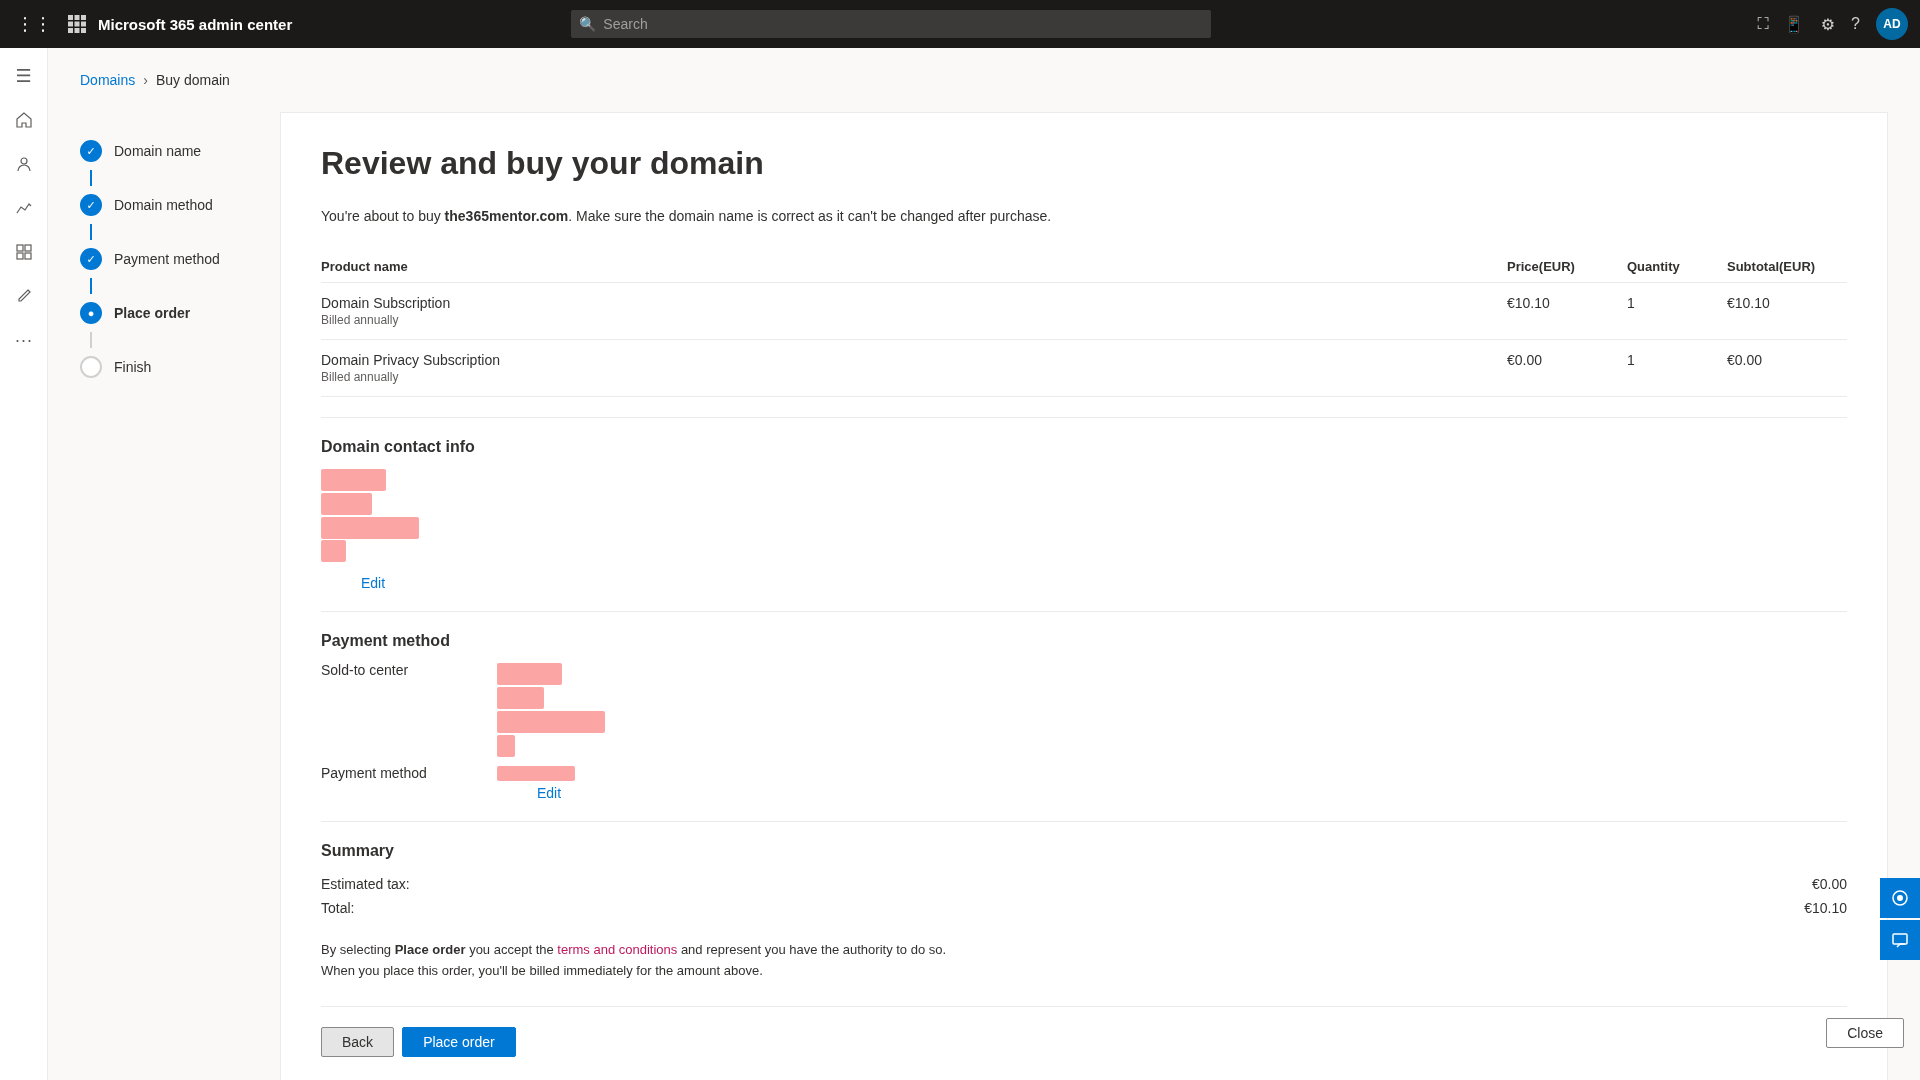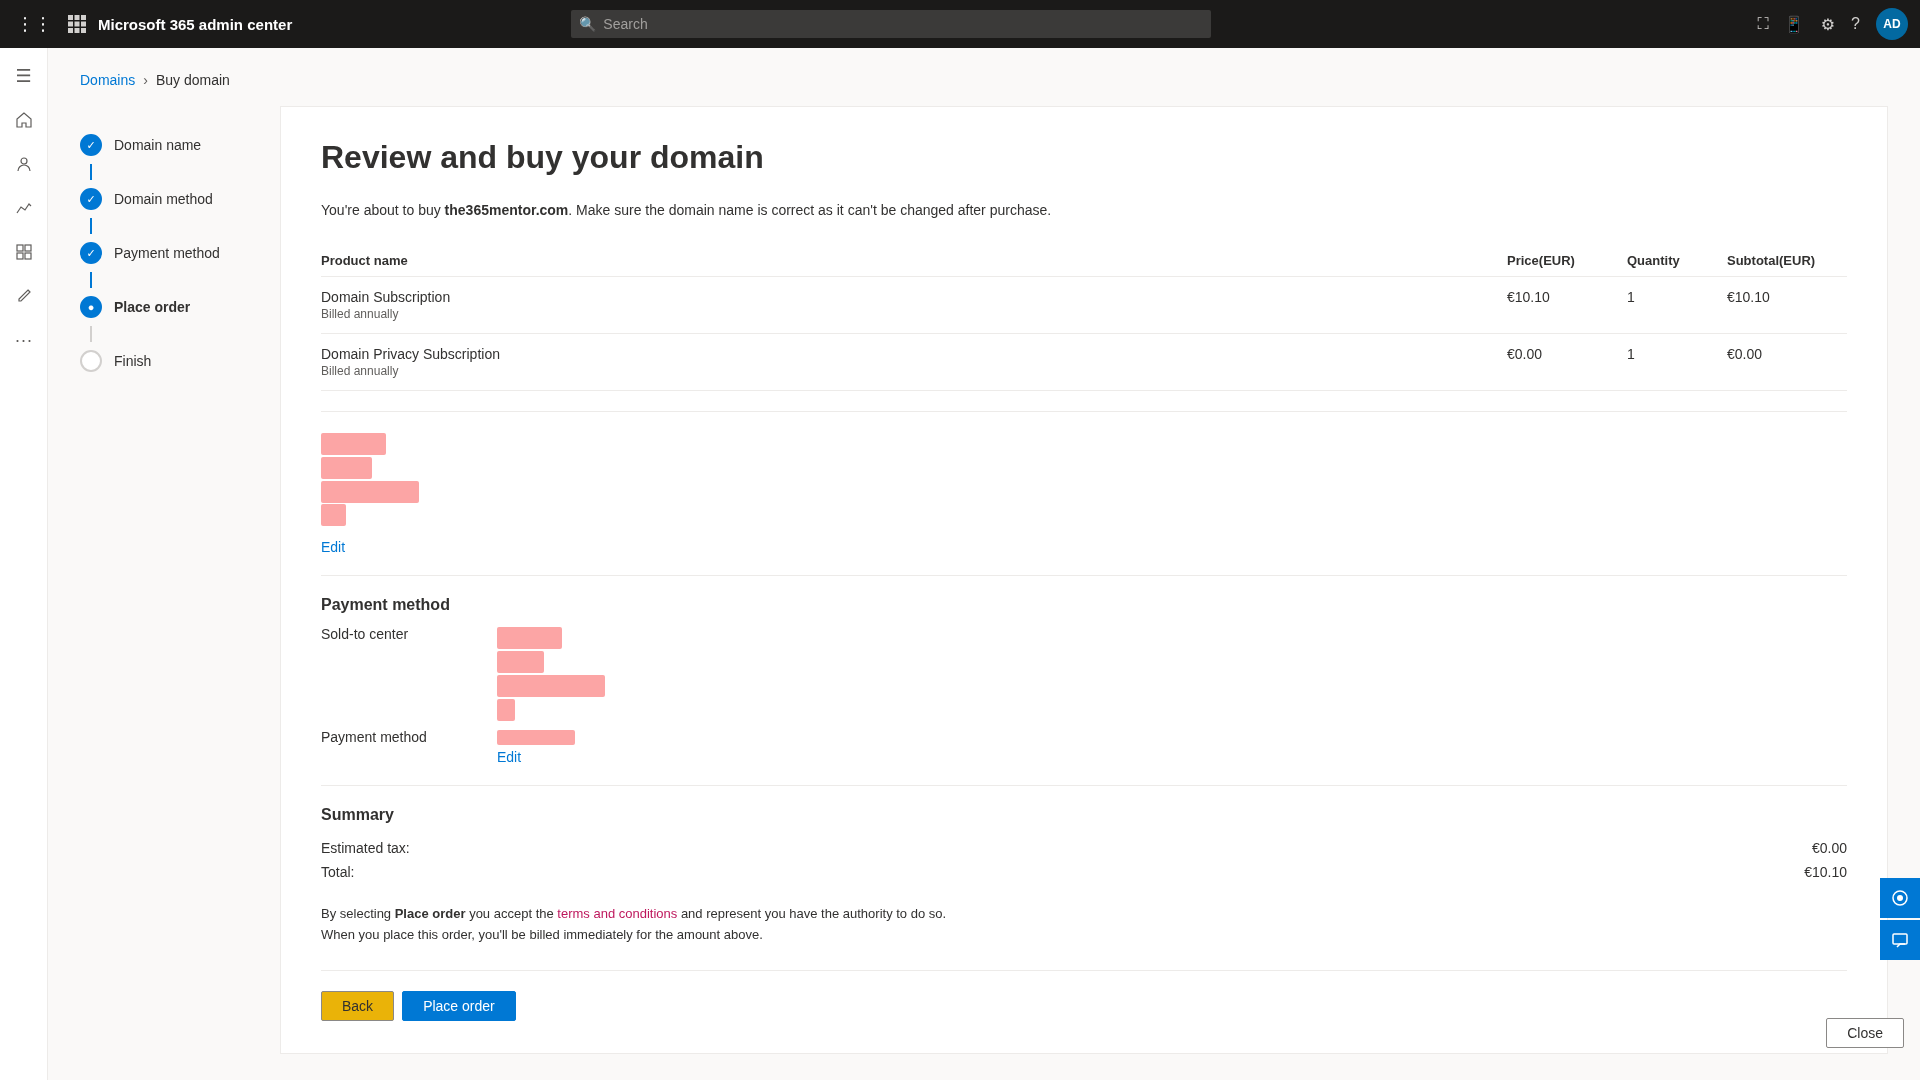--- a/index.html
+++ b/index.html
@@ -117,21 +117,21 @@
       padding: 24px 32px;
       min-height: calc(100vh - 48px);
       background: #faf9f8;
     }
 
     
     .breadcrumb {
       display: flex;
       align-items: center;
       gap: 8px;
-      margin-bottom: 18px;
+      margin-bottom: 24px;
       font-size: 14px;
     }
     .breadcrumb-link {
       color: #0078d4;
       cursor: pointer;
       text-decoration: none;
     }
     .breadcrumb-sep {
       color: #605e5c;
     }
@@ -286,20 +286,21 @@
       font-size: 13px;
     }
 
     .edit-link {
       color: #0078d4;
       cursor: pointer;
       font-size: 14px;
       text-decoration: none;
       display: inline-block;
       margin-top: 4px;
+      margin-left: 40px;
     }
 
     .payment-grid {
       display: grid;
       grid-template-columns: 160px 1fr;
       gap: 8px 16px;
       font-size: 14px;
     }
     .payment-label {
       color: #323130;
@@ -346,21 +347,21 @@
       padding-top: 20px;
     }
     .btn {
       padding: 6px 20px;
       font-size: 14px;
       border-radius: 2px;
       cursor: pointer;
       border: 1px solid transparent;
     }
     .btn-back {
-      background: #eab308;
+      background: #e5e5e5;
       border-color: #8a8886;
       color: #323130;
     }
     .btn-primary {
       background: #0078d4;
       color: #fff;
       border-color: #0078d4;
     }
 
     
@@ -543,20 +544,21 @@
             <td class="col-price">€0.00</td>
             <td class="col-qty">1</td>
             <td class="col-subtotal">€0.00</td>
           </tr>
         </tbody>
       </table>
 
       <hr class="section-divider">
 
       
+      <div class="section-title">Domain contact info</div>
       <div class="contact-info-block">
         <div><span class="blurred-text">&nbsp;&nbsp;&nbsp;&nbsp;&nbsp;&nbsp;&nbsp;&nbsp;&nbsp;&nbsp;&nbsp;&nbsp;&nbsp;&nbsp;&nbsp;&nbsp;&nbsp;&nbsp;</span></div>
         <div><span class="blurred-text">&nbsp;&nbsp;&nbsp;&nbsp;&nbsp;&nbsp;&nbsp;&nbsp;&nbsp;&nbsp;&nbsp;&nbsp;&nbsp;&nbsp;</span></div>
         <div><span class="blurred-text">&nbsp;&nbsp;&nbsp;&nbsp;&nbsp;&nbsp;&nbsp;&nbsp;&nbsp;&nbsp;&nbsp;&nbsp;&nbsp;&nbsp;&nbsp;&nbsp;&nbsp;&nbsp;&nbsp;&nbsp;&nbsp;&nbsp;&nbsp;&nbsp;&nbsp;&nbsp;&nbsp;</span></div>
         <div><span class="blurred-text">&nbsp;&nbsp;&nbsp;&nbsp;&nbsp;&nbsp;&nbsp;</span></div>
       </div>
       <a class="edit-link">Edit</a>
 
       <hr class="section-divider">
 

